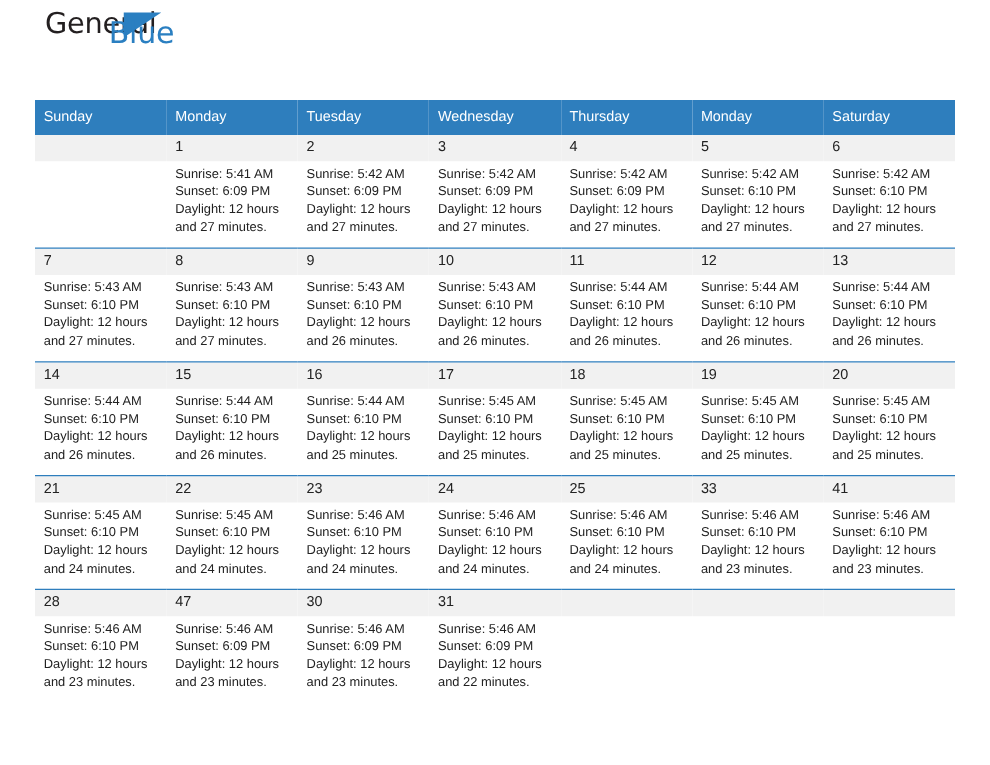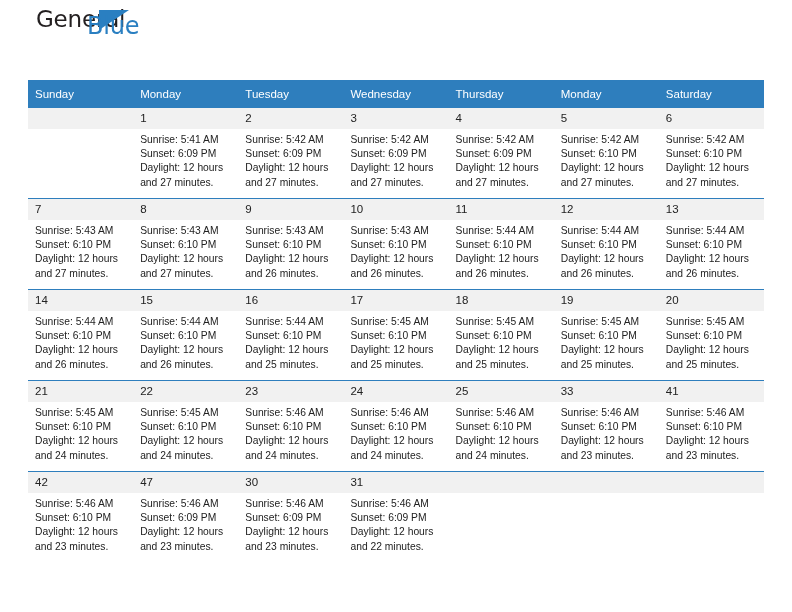--- a/index.html
+++ b/index.html
@@ -427,21 +427,21 @@
             <div>Sunrise: 5:46 AM</div>
             <div>Sunset: 6:10 PM</div>
             <div>Daylight: 12 hours</div>
             <div>and 23 minutes.</div>
           </div>
         </td>
       </tr>
 
       <tr class="week-row">
         <td>
-          <div class="daynum">42</div>
+          <div class="daynum">28</div>
           <div class="details">
             <div>Sunrise: 5:46 AM</div>
             <div>Sunset: 6:10 PM</div>
             <div>Daylight: 12 hours</div>
             <div>and 23 minutes.</div>
           </div>
         </td>
         <td>
           <div class="daynum">47</div>
           <div class="details">

